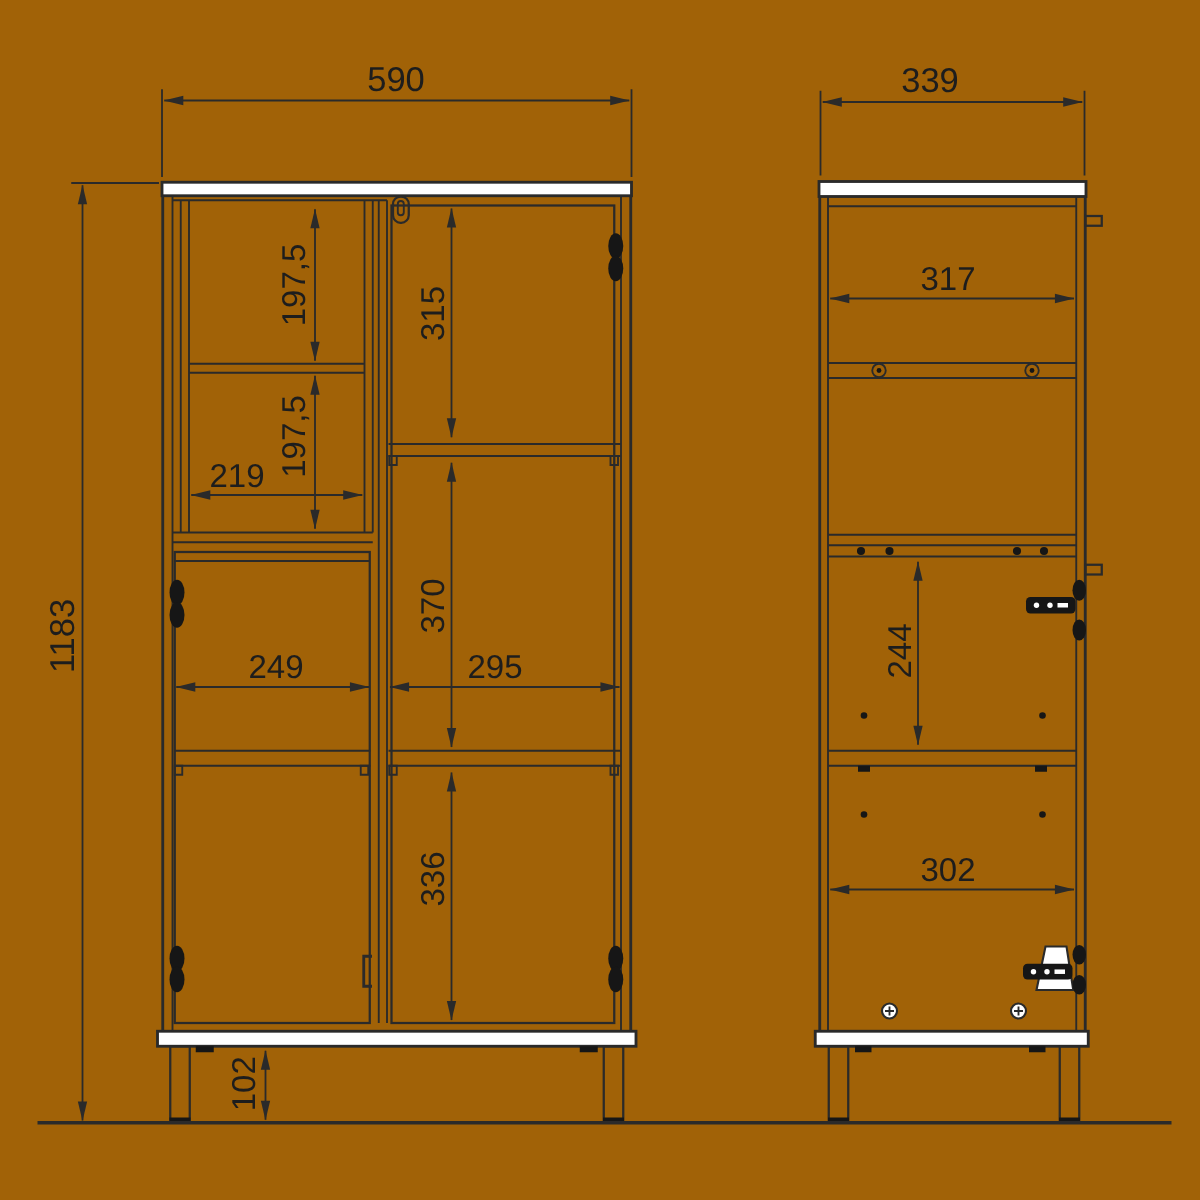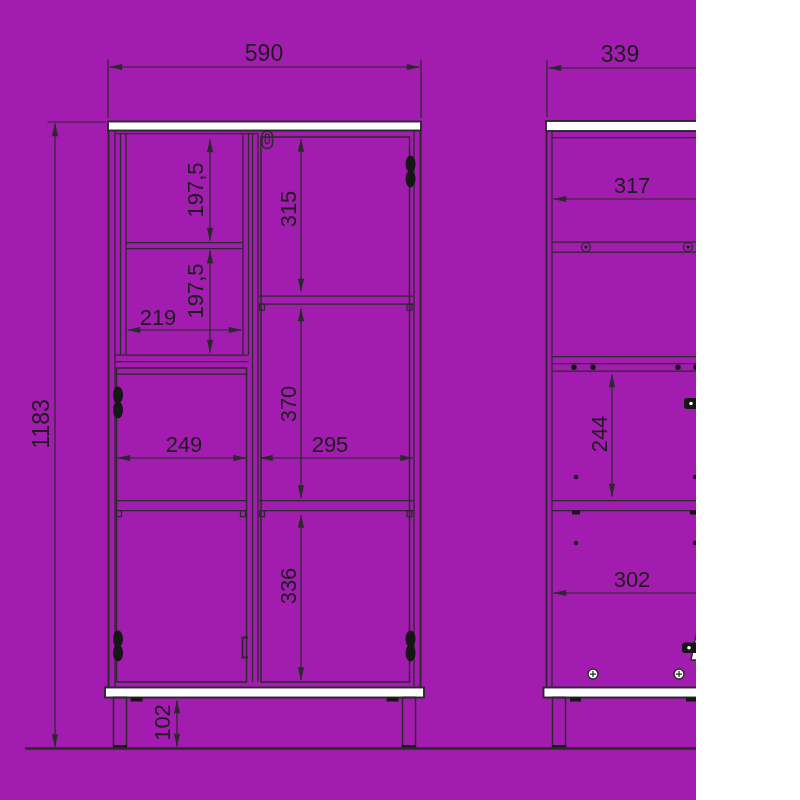--- a/index.html
+++ b/index.html
@@ -1,16 +1,16 @@
 <!DOCTYPE html>
 <html><head>
 <meta charset="utf-8">
 <style>
   html,body{margin:0;padding:0;background:#ffffff;}
-  .stage{position:relative;width:696px;height:800px;background:#a21caf;overflow:hidden;}
+  .stage{position:relative;width:800px;height:800px;background:#a16207;overflow:hidden;}
   svg{display:block;}
   svg text{font-family:"Liberation Sans","DejaVu Sans",sans-serif;fill:#1d1d1d;}
   .dim-label{font-size:22px;}
   .dim-label-big{font-size:23px;}
   .s-thick{stroke:#2a2a2a;stroke-width:1.9;fill:none;}
   .s-mid{stroke:#2a2a2a;stroke-width:1.5;fill:none;}
   .s-thin{stroke:#2a2a2a;stroke-width:1.25;fill:none;}
   .s-dim{stroke:#2a2a2a;stroke-width:1.2;fill:none;}
   .f-dark{fill:#161616;stroke:none;}
   .panel{fill:#ffffff;stroke:#2a2a2a;stroke-width:1.9;}

